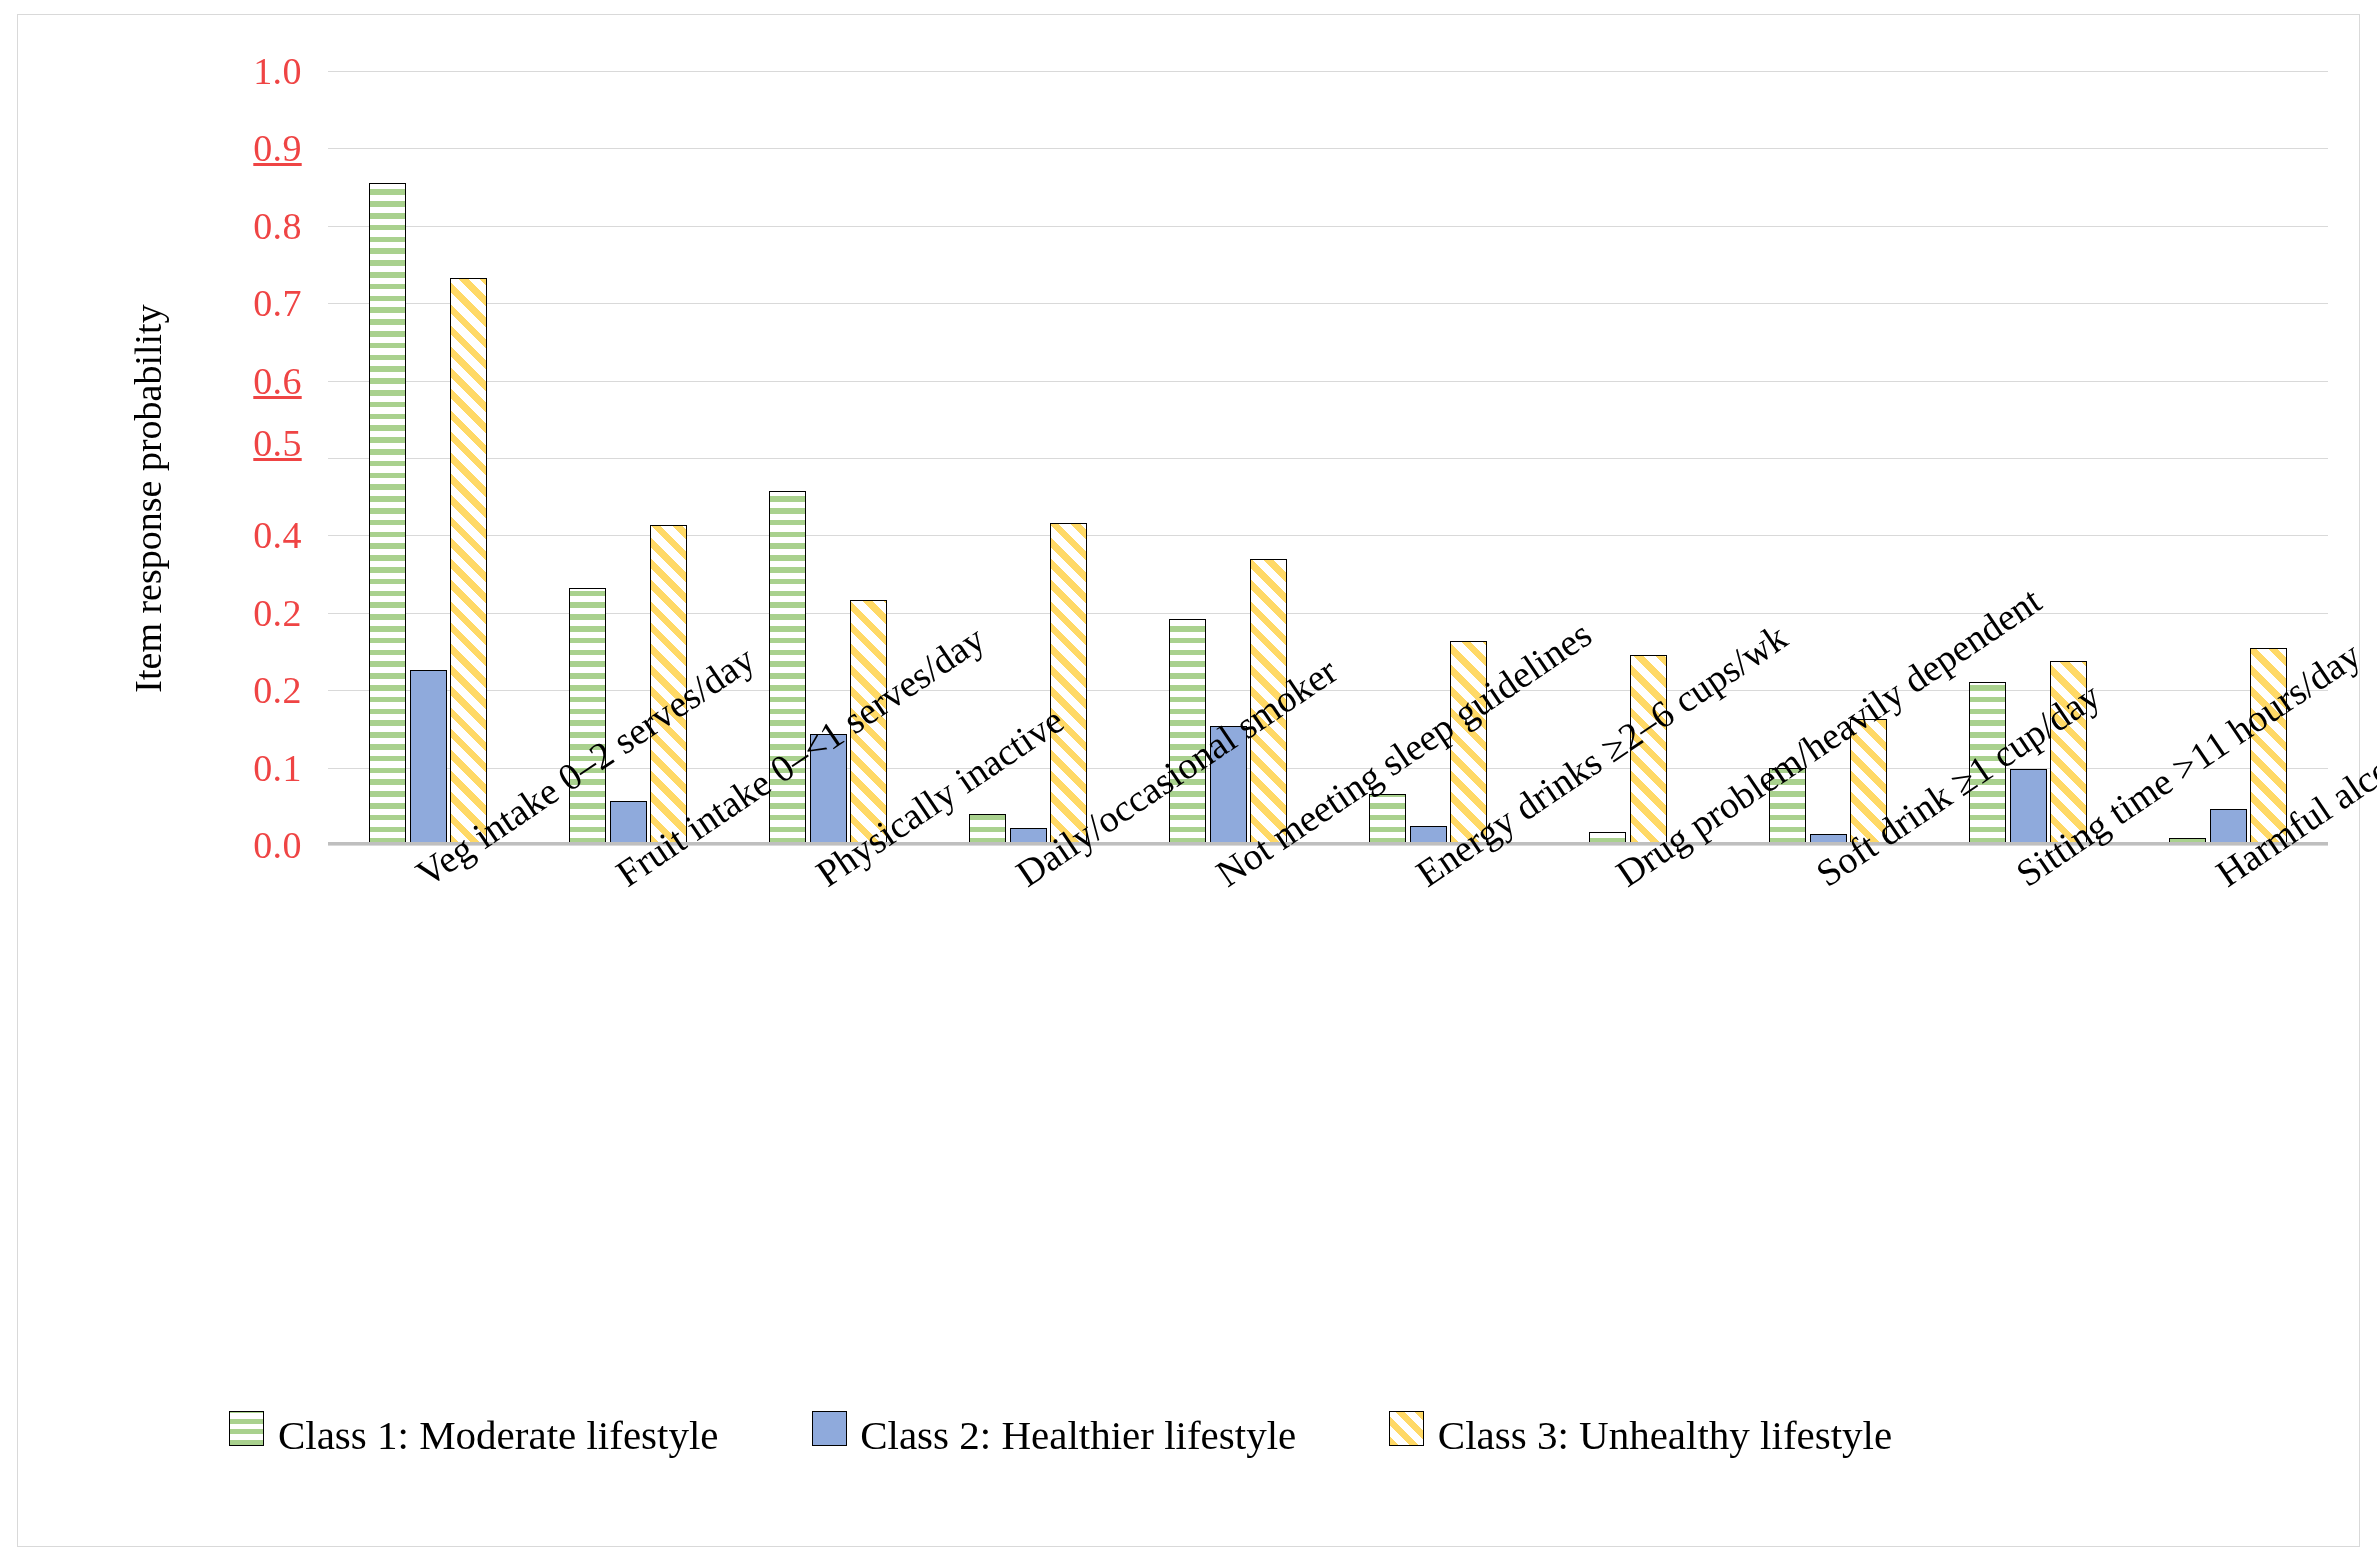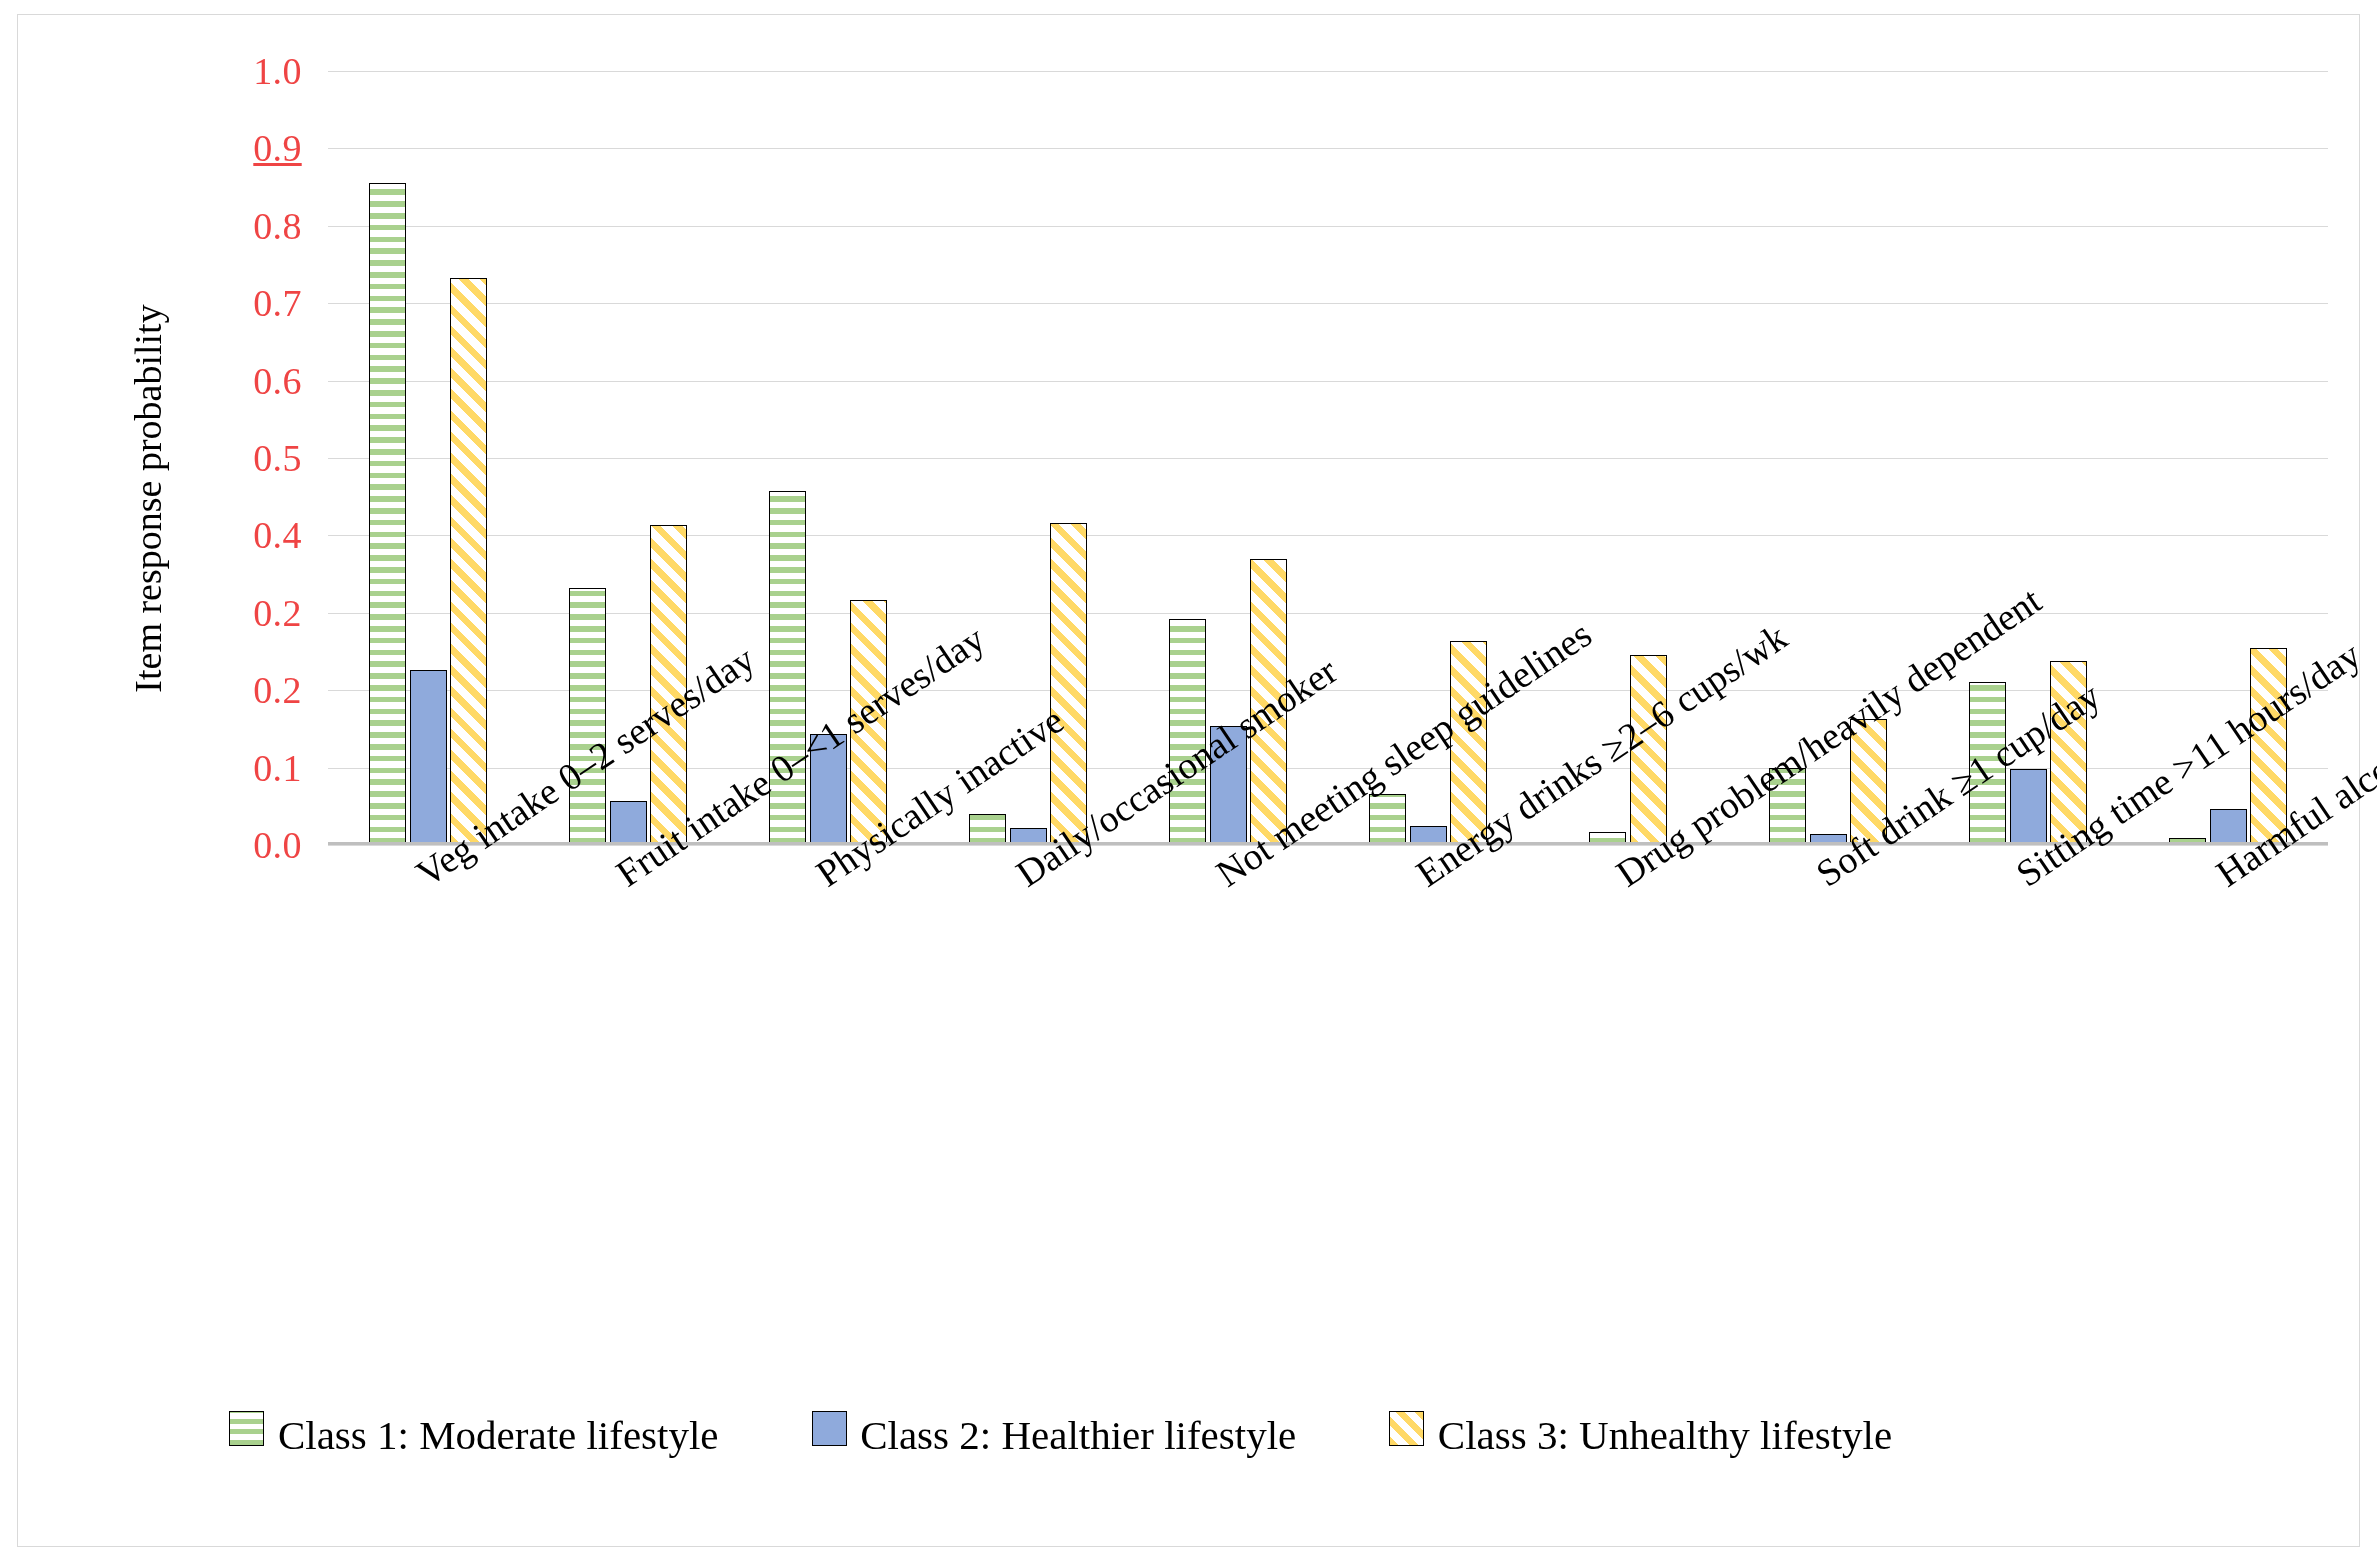--- a/index.html
+++ b/index.html
@@ -211,22 +211,22 @@
 <div id="page">
   <div class="frame">
 
     <div class="ylabel">Item response probability</div>
 
     <div class="ytick-labels">
         <div class="ytick" style="top: 0px;">1.0</div>
         <div class="ytick" style="top: 77px; text-decoration: underline;">0.9</div>
         <div class="ytick" style="top: 155px;">0.8</div>
         <div class="ytick" style="top: 232px;">0.7</div>
-        <div class="ytick" style="top: 310px;">0.6</div>
-        <div class="ytick" style="top: 387px;">0.5</div>
+        <div class="ytick" style="top: 310px; text-decoration: underline;">0.6</div>
+        <div class="ytick" style="top: 372px; text-decoration: underline;">0.5</div>
         <div class="ytick" style="top: 464px;">0.4</div>
         <div class="ytick" style="top: 542px;">0.2</div>
         <div class="ytick" style="top: 619px;">0.2</div>
         <div class="ytick" style="top: 697px;">0.1</div>
         <div class="ytick" style="top: 774px;">0.0</div>
       </div>
 
     <div class="plot-area">
       <div class="gridlines">
           <div class="gridline" style="top: 0px;"></div>

